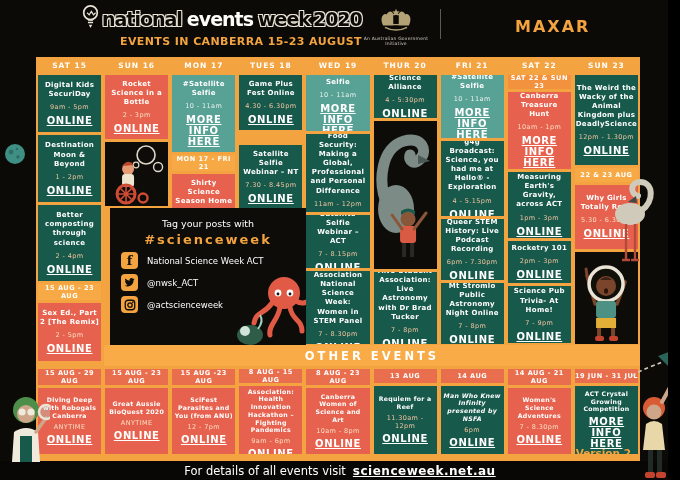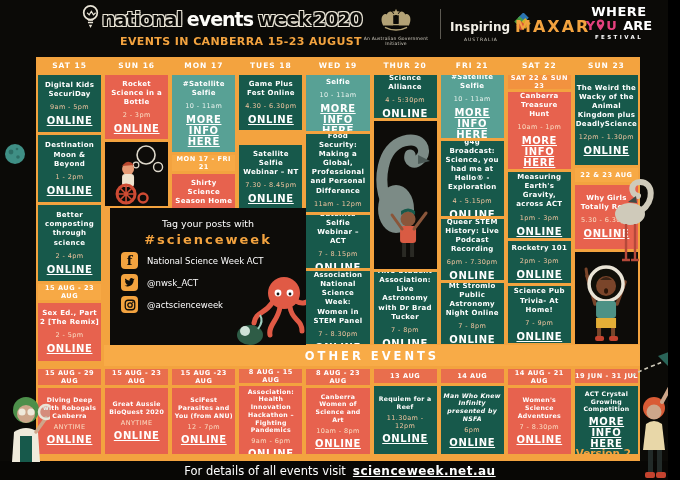--- a/index.html
+++ b/index.html
@@ -121,43 +121,21 @@
           <path d="M6 20 C2 12 6 6 10 8 C12 4 16 4 17 8 l0 12 z" fill="#b3a276"></path>
           <path d="M34 20 C38 12 34 6 30 8 C28 4 24 4 23 8 l0 12 z" fill="#b3a276"></path>
           <rect x="16" y="8" width="8" height="11" rx="1.5" fill="none" stroke="#b3a276" stroke-width="1.4"></rect>
           <path d="M20 2 l1.2 2.6 2.8 .3 -2 1.9 .5 2.8 -2.5 -1.4 -2.5 1.4 .5 -2.8 -2 -1.9 2.8 -.3 z" fill="#b3a276"></path>
           <path d="M8 22 q12 6 24 0" fill="none" stroke="#b3a276" stroke-width="1.6"></path>
         </svg>
       </span>
       <div class="gov-caption">An Australian Government Initiative</div>
     </div>
     <div class="divider"></div>
-    <div class="inspiring">
-      <span class="inspiring-word">Inspiring</span>
-      <span>
-        <svg viewBox="0 0 20 20" width="19" height="19">
-          <rect x="8" y="1" width="8" height="8" transform="rotate(45 12 5)" fill="#2f7fc1" opacity=".92"></rect>
-          <rect x="4" y="5" width="8" height="8" transform="rotate(45 8 9)" fill="#4ba23f" opacity=".92"></rect>
-          <rect x="10" y="7" width="8" height="8" transform="rotate(45 14 11)" fill="#e2b71c" opacity=".92"></rect>
-          <rect x="6" y="10" width="7" height="7" transform="rotate(45 9.5 13.5)" fill="#d84b3a" opacity=".92"></rect>
-        </svg>
-      </span>
-      <span class="inspiring-sub">AUSTRALIA</span>
-    </div>
     <div class="maxar">MAXAR</div>
-    <div class="festival">
-      <div class="fest1">WHERE</div>
-      <div class="fest2">
-        <span class="pinkl">Y</span><span><svg viewBox="0 0 10 13" width="9" height="12">
-              <path d="M5 .5 a4.2 4.2 0 0 1 4.2 4.2 C9.2 7.6 5 12.5 5 12.5 S.8 7.6 .8 4.7 A4.2 4.2 0 0 1 5 .5 z" fill="#e5407e"></path>
-              <circle cx="5" cy="4.6" r="1.6" fill="#15130f"></circle>
-            </svg></span><span class="pinkl">U</span>&nbsp;<span>ARE</span>
-      </div>
-      <div class="fest3">FESTIVAL</div>
-    </div>
   </div>
 
   <div class="calendar">
     <div class="day-headers">
         <div class="day-h">SAT 15</div>
         <div class="day-h">SUN 16</div>
         <div class="day-h">MON 17</div>
         <div class="day-h">TUES 18</div>
         <div class="day-h">WED 19</div>
         <div class="day-h">THUR 20</div>

